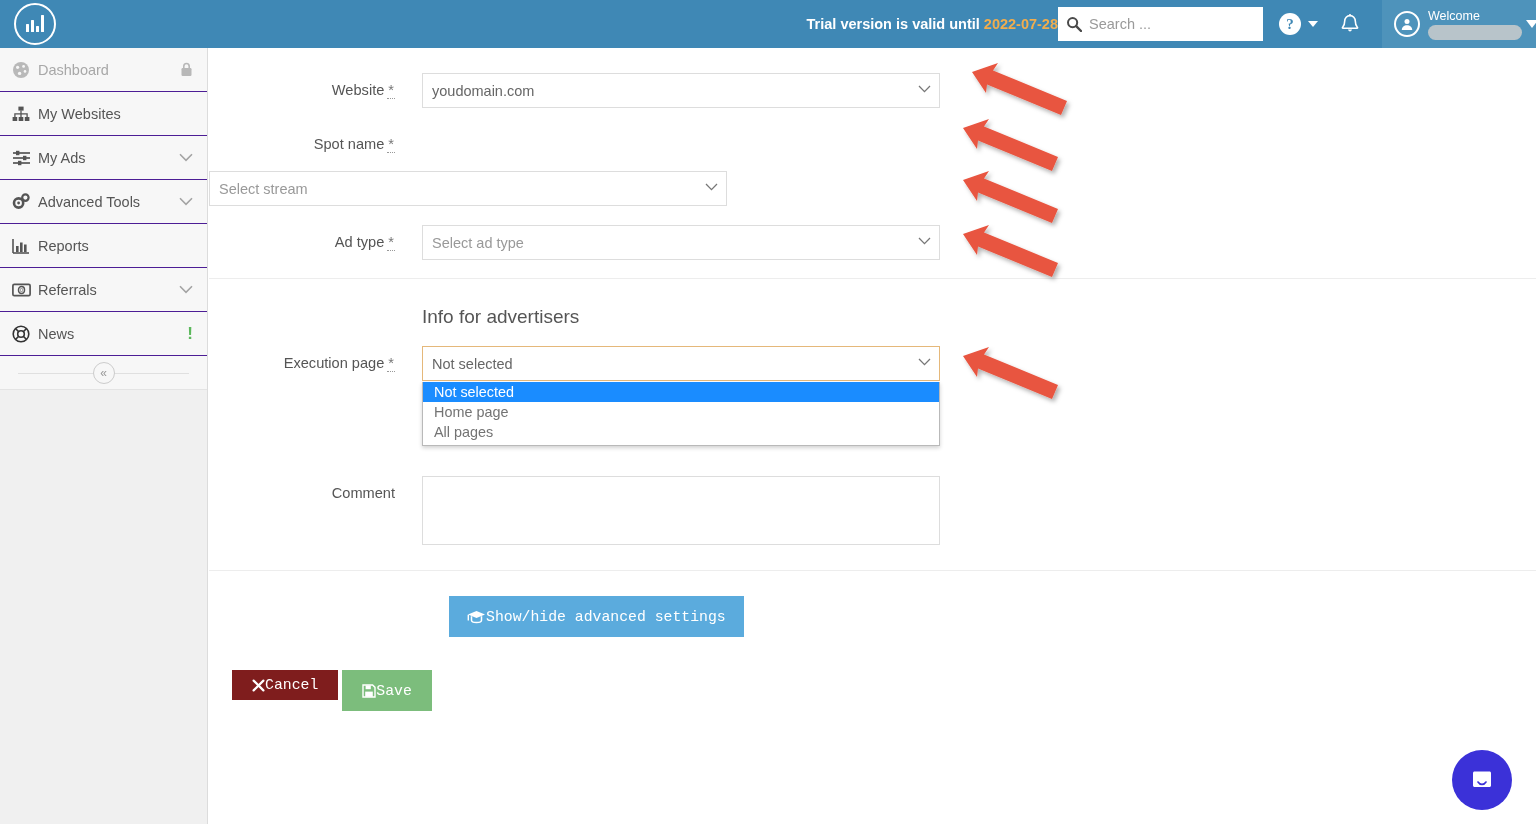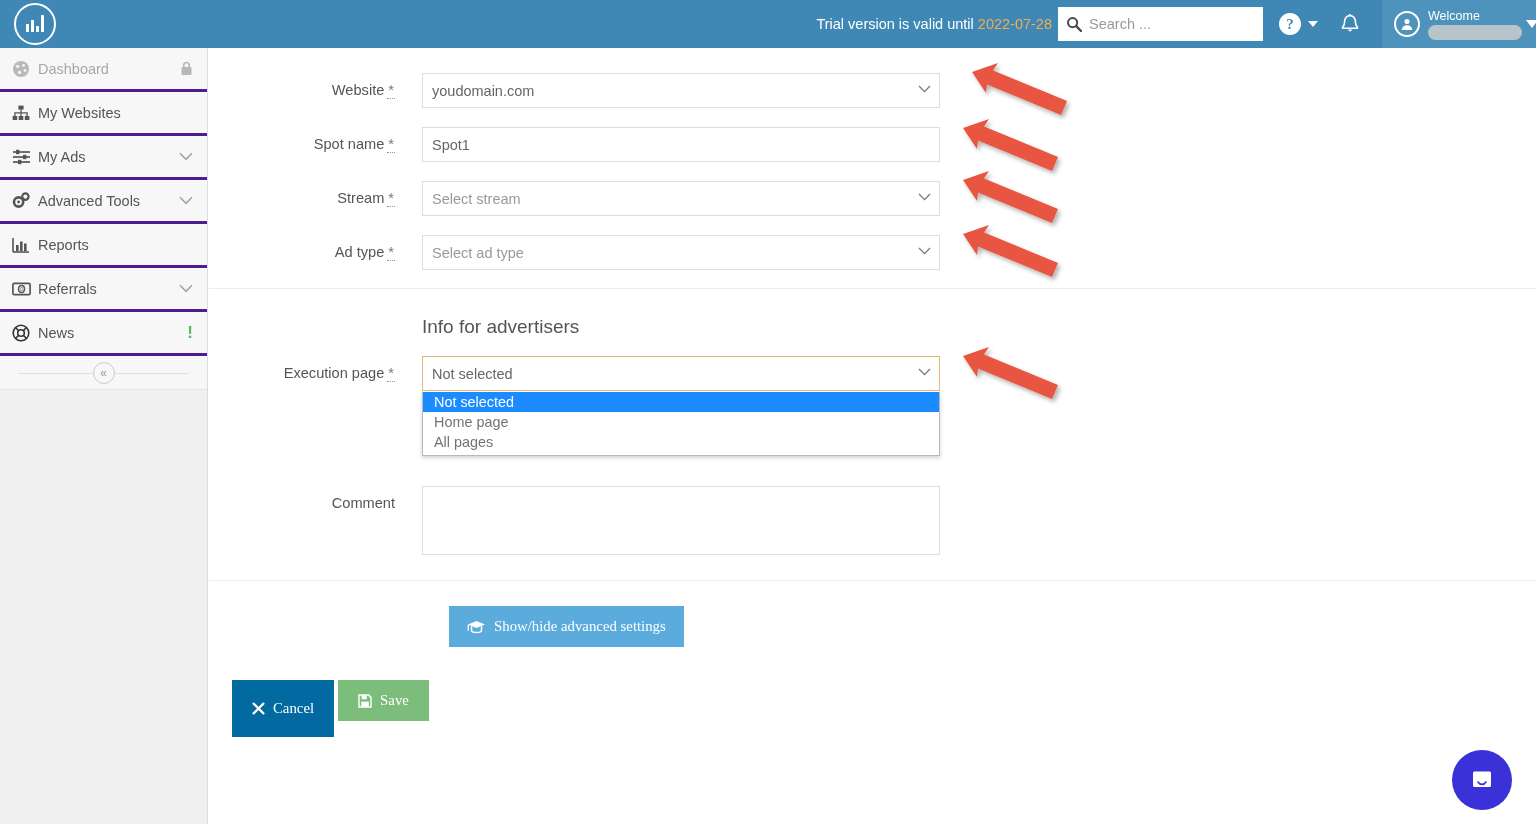--- a/index.html
+++ b/index.html
@@ -33,21 +33,21 @@
   .logo-bars i { display: block; width: 3px; background: #fff; border-radius: .5px; }
   .logo-bars i:nth-child(1) { height: 8px; }
   .logo-bars i:nth-child(2) { height: 12px; }
   .logo-bars i:nth-child(3) { height: 6px; }
   .logo-bars i:nth-child(4) { height: 17px; }
 
   .topbar-spacer { flex: 1 1 auto; }
 
   .trial-text {
     color: #ffffff; font-size: 14.5px;
-    white-space: nowrap; margin-right: 6px;
+    white-space: nowrap;  font-weight: bold;
   }
   .trial-date { color: #f0ad4e; }
 
   .search-box {
     width: 205px; height: 34px;
     background: #fff; border: none;
     display: flex; align-items: center;
     padding: 12px 8px; margin-right: 16px;
   }
   .search-icon { flex: 0 0 auto; margin-right: 7px; line-height: 0; }
@@ -104,21 +104,21 @@
   .sidebar {
     position: absolute; top: 48px; left: 0;
     width: 208px; height: 776px;
     background: #f0f0f0;
     border-right: 1px solid #dcdcdc;
   }
   .nav-list { background: #f7f7f7; }
   .nav-item {
     height: 44px; display: flex; align-items: center;
     padding: 0 14px 0 12px;
-    border-bottom: 3px solid #4c1d95;
+    border-bottom: 1px solid #4c1d95;
     cursor: pointer; color: #555;
     font-size: 14.5px;
   }
   .nav-item.disabled { color: #a8a8a8; cursor: default; }
   .nav-ico { width: 26px; flex: 0 0 26px; line-height: 0; display: flex; align-items: center; }
   .nav-label { flex: 1 1 auto; }
   .nav-chevron { flex: 0 0 auto; line-height: 0; opacity: .65; }
   .nav-lock { flex: 0 0 auto; line-height: 0; opacity: .5; }
   .nav-bang { color: #5cb85c; font-weight: bold; font-size: 17px; line-height: 1; }
 
@@ -206,31 +206,31 @@
     width: 518px; height: 69px;
     border: 1px solid #ddd; background: #fff;
     resize: none; outline: none;
     font-family: "Liberation Sans", sans-serif;
     font-size: 14.5px; color: #666;
     padding: 6px 9px;
   }
 
   .btn {
     border: none; cursor: pointer;
-    font-family: Liberation Serif, serif;
+    font-family: Liberation Mono, monospace;
     color: #ffffff; font-size: 14.8px;
-    display: inline-flex; align-items: center; gap: 8px;
+    display: inline-flex; align-items: center; 
   }
   .btn-adv {
     height: 41px; padding: 0 18px;
     background: #5babdd;
   }
   .btn-cancel {
-    height: 57px; padding: 0 20px;
-    background: #0369a1;
+    height: 30px; padding: 0 20px;
+    background: #7f1d1d;
   }
   .btn-save {
     height: 41px; padding: 0 20px;
     background: #7cbd7c;
   }
   .btn-ico { line-height: 0; display: inline-flex; }
 
   
   .arrow-layer {
     position: absolute; top: 0; left: 0;
@@ -446,30 +446,24 @@
               </svg>
           </span>
         </div>
       </div>
       <div class="row-gap"></div>
 
       <div class="frow">
         <div class="flabel">
           <span>Spot name</span><span class="req">*</span>
         </div>
-        <div class="fctl">
-          <input class="inp" type="text" value="Spot1" style="">
-        </div>
       </div>
       <div class="row-gap"></div>
 
       <div class="frow">
-        <div class="flabel">
-          <span>Stream</span><span class="req">*</span>
-        </div>
         <div class="fctl">
           <input class="inp" type="text" readonly="" placeholder="Select stream" style="">
           <span class="sel-chev">
             <svg width="13" height="8" viewBox="0 0 13 8">
                 <path d="M1 1L6.5 6.6 12 1" fill="none" stroke="#777" stroke-width="1.3"></path>
               </svg>
           </span>
         </div>
       </div>
       <div class="row-gap"></div>

